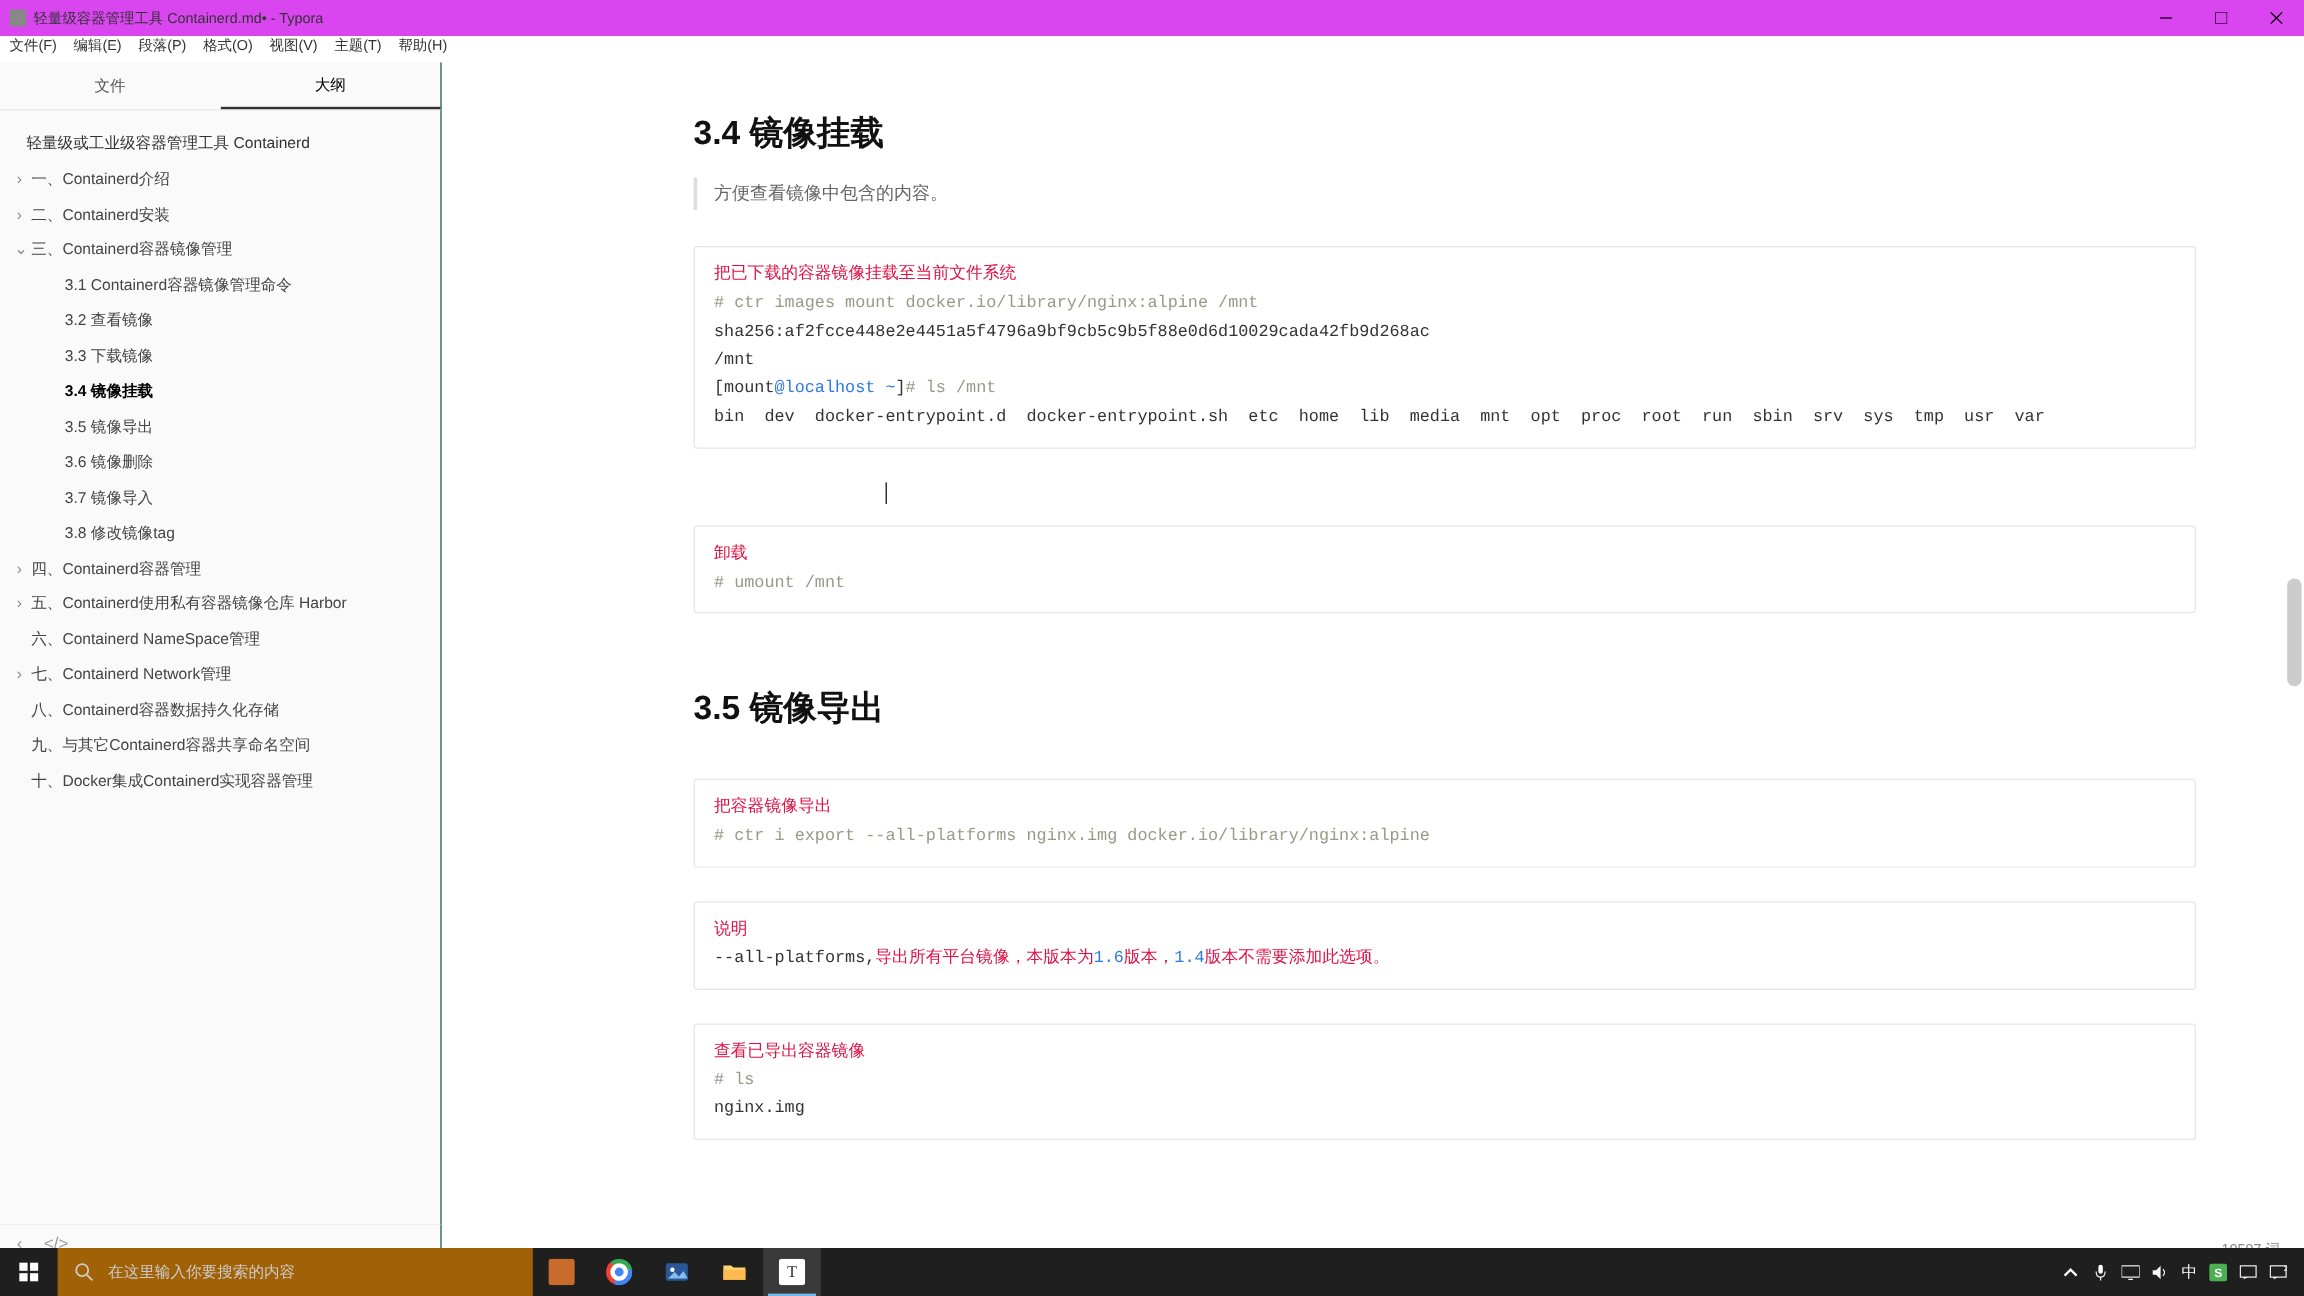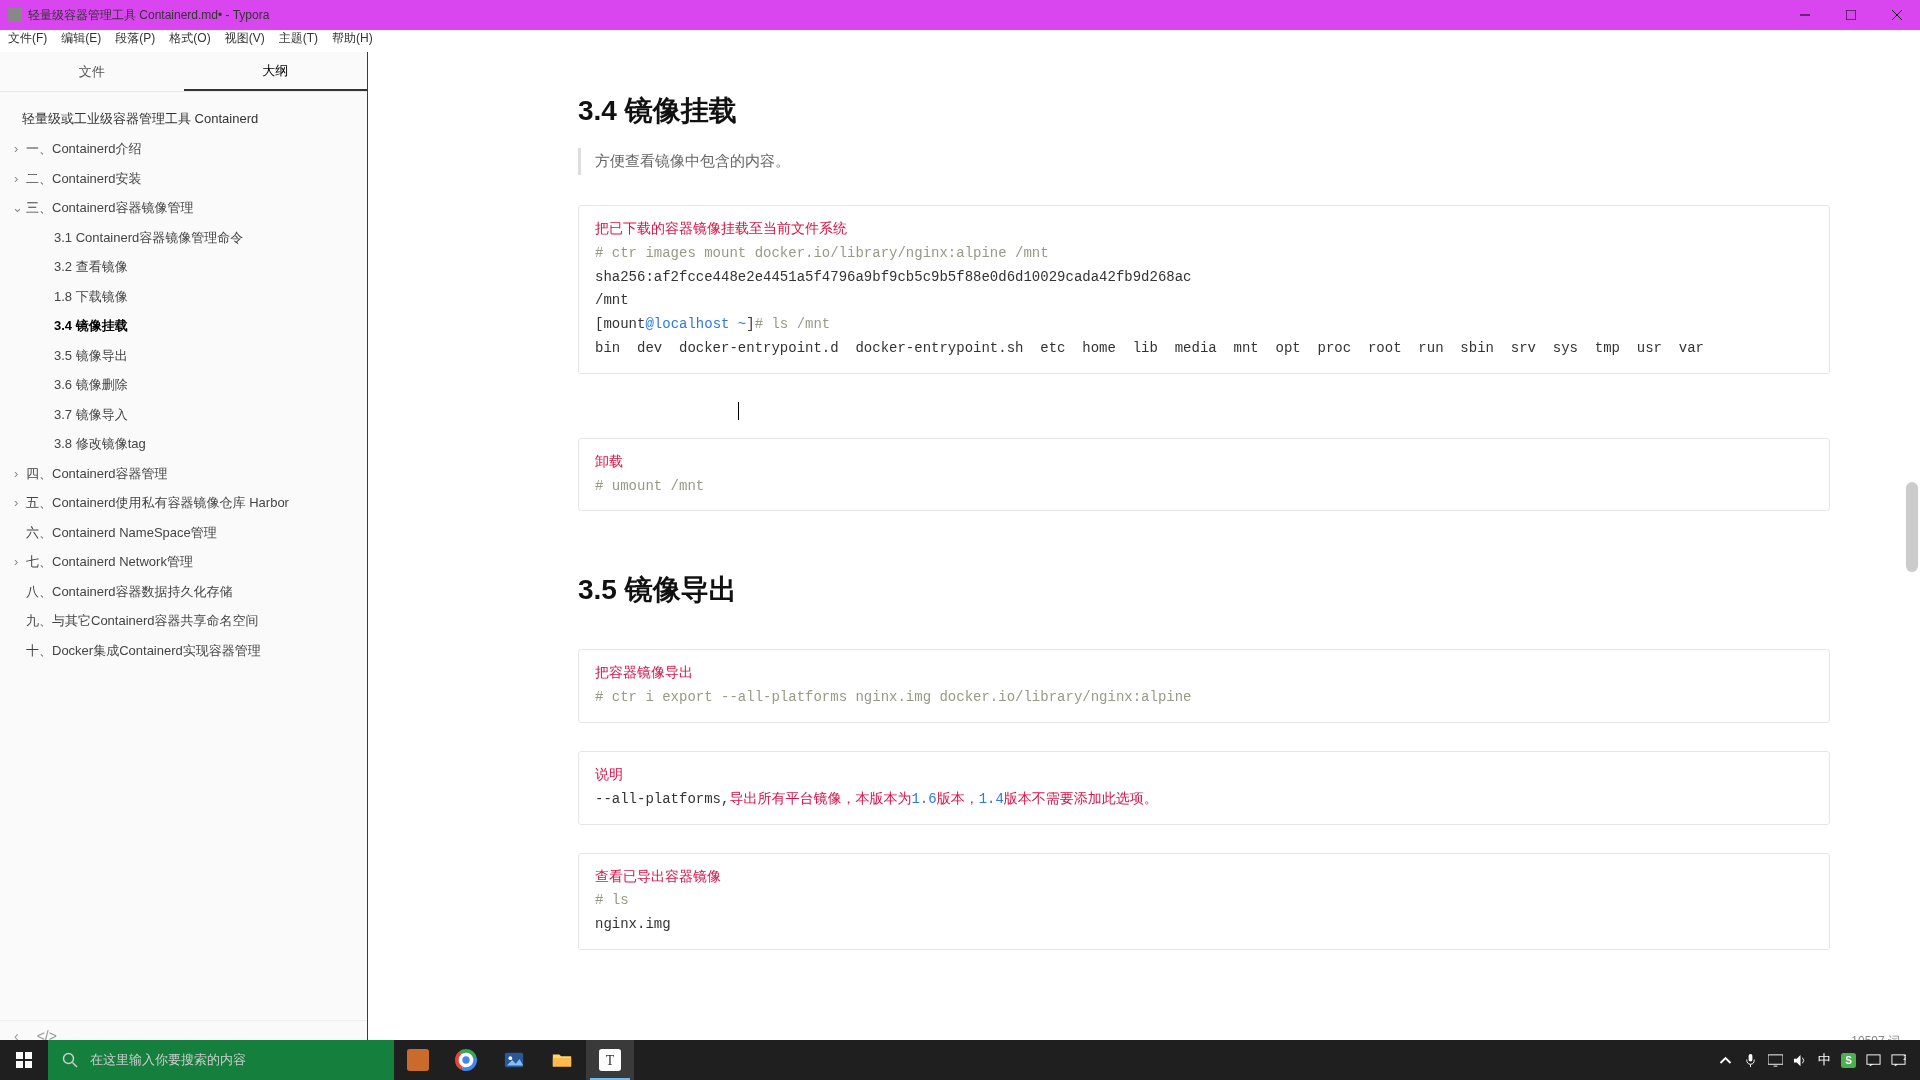--- a/index.html
+++ b/index.html
@@ -48,21 +48,21 @@
 
 
 .sidebar-footer { height:30px; display:flex; align-items:center; padding:0 14px; gap:18px; border-top:1px solid #eee; }
 .sidebar-footer span { color:#999; cursor:pointer; font-size:14px; }
 .statusbar { position:absolute; bottom:30px; right:20px; font-size:12px; color:#888; }
 
 
 .taskbar { position:absolute; bottom:0; left:0; right:0; height:40px; background:#1f1f1f; display:flex; align-items:center; }
 .taskbar .start { width:48px; height:40px; display:flex; align-items:center; justify-content:center; cursor:pointer; }
 .taskbar .start svg { width:16px; height:16px; }
-.searchbox { width:346px; height:40px; background:#15803d; display:flex; align-items:center; padding:14px 14px; color:#ccc; font-size:13px; }
+.searchbox { width:396px; height:40px; background:#a16207; display:flex; align-items:center; padding:14px 14px; color:#ccc; font-size:13px; }
 .searchbox svg { width:16px; height:16px; margin-right:12px; }
 .taskbar-icons { display:flex; height:40px; }
 .taskbar-icons .ticon { width:48px; height:40px; display:flex; align-items:center; justify-content:center; cursor:pointer; position:relative; }
 .taskbar-icons .ticon.active { background:#3a3a3a; }
 .taskbar-icons .ticon.active::after { content:""; position:absolute; bottom:0; left:4px; right:4px; height:2px; background:#76b9ed; }
 .tray { position:absolute; right:0; bottom:0; height:40px; display:flex; align-items:center; gap:10px; padding:0 14px; color:#fff; font-size:12px; }
 .tray .tray-item { cursor:pointer; display:flex; align-items:center; }
 .tray svg { width:15px; height:15px; }
 
 
@@ -114,21 +114,21 @@
     </div>
     <div class="outline">
       <div class="outline-title">轻量级或工业级容器管理工具 Containerd</div>
       <ul id="outline-root">
           <li class="outline-item has-caret">一、Containerd介绍</li>
           <li class="outline-item has-caret">二、Containerd安装</li>
           <li class="outline-item expanded">三、Containerd容器镜像管理</li>
           <ul class="outline-sub">
             <li class="outline-item">3.1 Containerd容器镜像管理命令</li>
             <li class="outline-item">3.2 查看镜像</li>
-            <li class="outline-item">1.8 下载镜像</li>
+            <li class="outline-item">3.3 下载镜像</li>
             <li class="outline-item current">3.4 镜像挂载</li>
             <li class="outline-item">3.5 镜像导出</li>
             <li class="outline-item">3.6 镜像删除</li>
             <li class="outline-item">3.7 镜像导入</li>
             <li class="outline-item">3.8 修改镜像tag</li>
           </ul>
           <li class="outline-item has-caret">四、Containerd容器管理</li>
           <li class="outline-item has-caret">五、Containerd使用私有容器镜像仓库 Harbor</li>
           <li class="outline-item">六、Containerd NameSpace管理</li>
           <li class="outline-item has-caret">七、Containerd Network管理</li>

